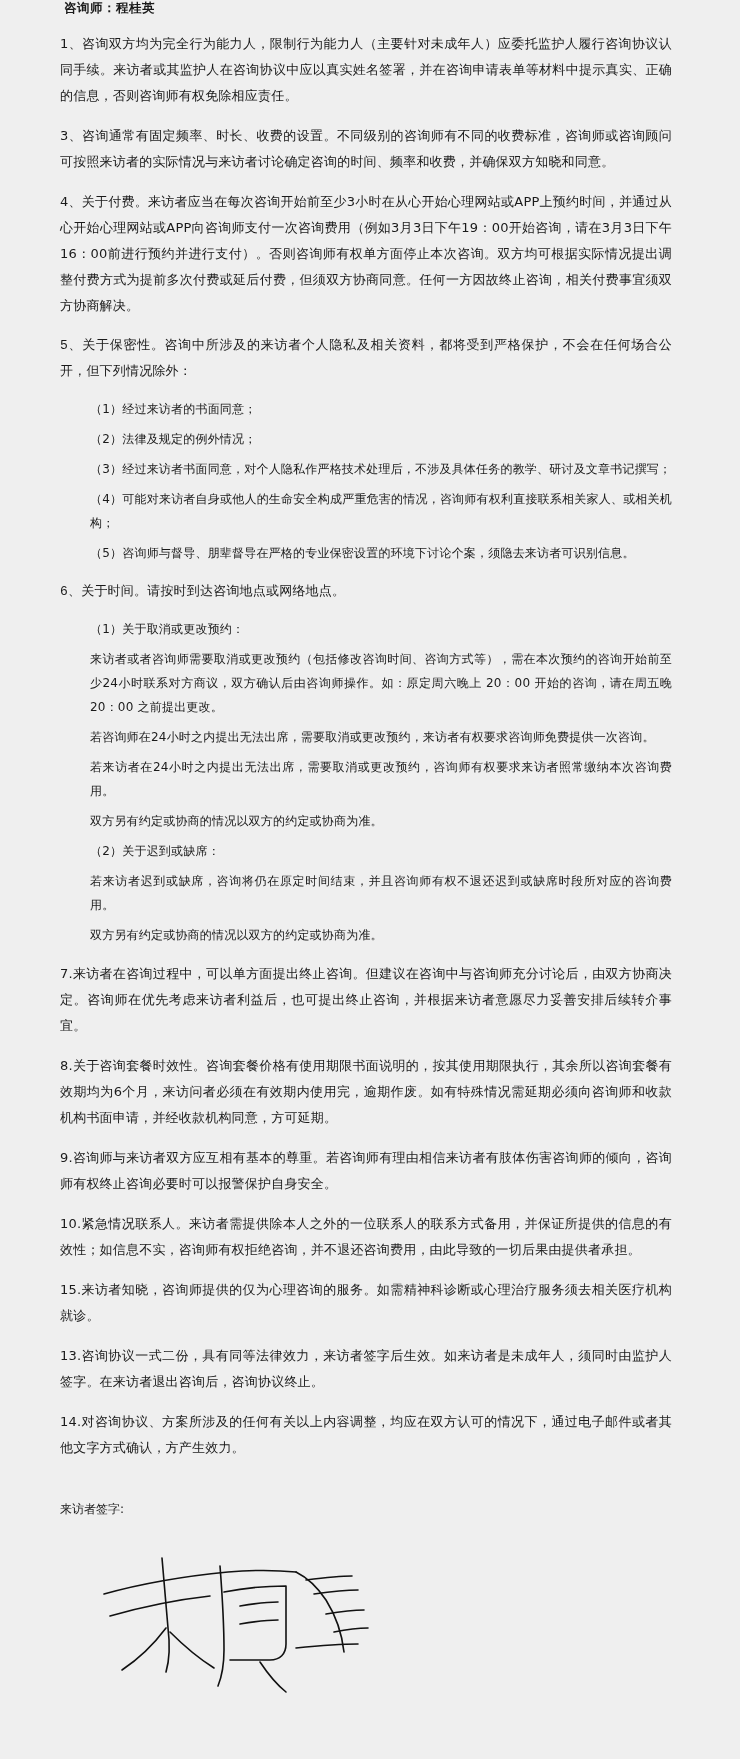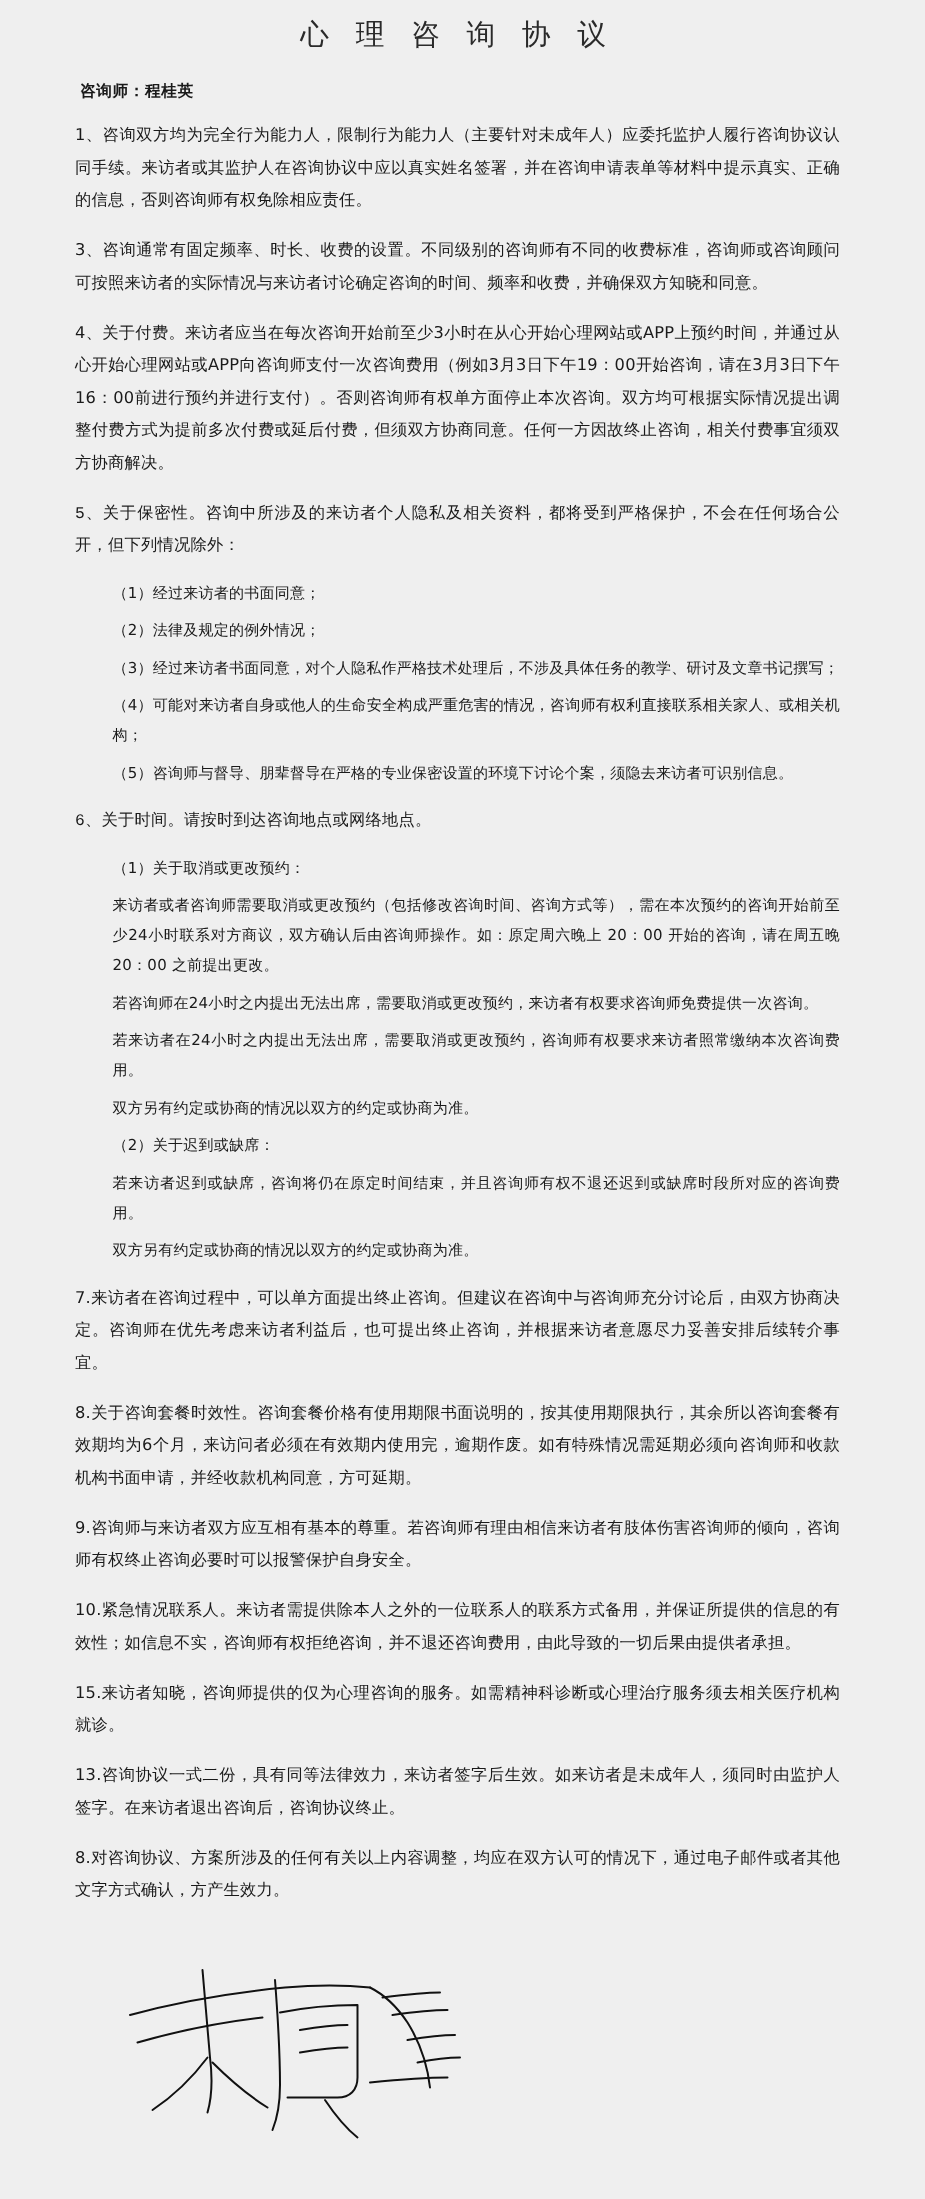--- a/index.html
+++ b/index.html
@@ -71,21 +71,20 @@
     position: absolute;
     left: 40px;
     top: 10px;
   }
 </style>
 </head>
 <body>
 
 <div class="page">
 
-  <h1 class="doc-title">心 理 咨 询 协 议</h1>
 
   <div class="party">咨询师：程桂英</div>
 
   <p class="cl">1、咨询双方均为完全行为能力人，限制行为能力人（主要针对未成年人）应委托监护人履行咨询协议认同手续。来访者或其监护人在咨询协议中应以真实姓名签署，并在咨询申请表单等材料中提示真实、正确的信息，否则咨询师有权免除相应责任。</p>
   <p class="cl">3、咨询通常有固定频率、时长、收费的设置。不同级别的咨询师有不同的收费标准，咨询师或咨询顾问可按照来访者的实际情况与来访者讨论确定咨询的时间、频率和收费，并确保双方知晓和同意。</p>
   <p class="cl">4、关于付费。来访者应当在每次咨询开始前至少3小时在从心开始心理网站或APP上预约时间，并通过从心开始心理网站或APP向咨询师支付一次咨询费用（例如3月3日下午19：00开始咨询，请在3月3日下午16：00前进行预约并进行支付）。否则咨询师有权单方面停止本次咨询。双方均可根据实际情况提出调整付费方式为提前多次付费或延后付费，但须双方协商同意。任何一方因故终止咨询，相关付费事宜须双方协商解决。</p>
   <p class="cl tight">5、关于保密性。咨询中所涉及的来访者个人隐私及相关资料，都将受到严格保护，不会在任何场合公开，但下列情况除外：</p>
 
   <div class="ind1">
     <p class="sub">（1）经过来访者的书面同意；</p>
@@ -110,22 +109,23 @@
     <p class="sub">若来访者迟到或缺席，咨询将仍在原定时间结束，并且咨询师有权不退还迟到或缺席时段所对应的咨询费用。</p>
     <p class="sub last">双方另有约定或协商的情况以双方的约定或协商为准。</p>
   </div>
 
   <p class="cl">7.来访者在咨询过程中，可以单方面提出终止咨询。但建议在咨询中与咨询师充分讨论后，由双方协商决定。咨询师在优先考虑来访者利益后，也可提出终止咨询，并根据来访者意愿尽力妥善安排后续转介事宜。</p>
   <p class="cl">8.关于咨询套餐时效性。咨询套餐价格有使用期限书面说明的，按其使用期限执行，其余所以咨询套餐有效期均为6个月，来访问者必须在有效期内使用完，逾期作废。如有特殊情况需延期必须向咨询师和收款机构书面申请，并经收款机构同意，方可延期。</p>
   <p class="cl">9.咨询师与来访者双方应互相有基本的尊重。若咨询师有理由相信来访者有肢体伤害咨询师的倾向，咨询师有权终止咨询必要时可以报警保护自身安全。</p>
   <p class="cl">10.紧急情况联系人。来访者需提供除本人之外的一位联系人的联系方式备用，并保证所提供的信息的有效性；如信息不实，咨询师有权拒绝咨询，并不退还咨询费用，由此导致的一切后果由提供者承担。</p>
   <p class="cl">15.来访者知晓，咨询师提供的仅为心理咨询的服务。如需精神科诊断或心理治疗服务须去相关医疗机构就诊。</p>
   <p class="cl">13.咨询协议一式二份，具有同等法律效力，来访者签字后生效。如来访者是未成年人，须同时由监护人签字。在来访者退出咨询后，咨询协议终止。</p>
-  <p class="cl">8.对咨询协议、方案所涉及的任何有关以上内容调整，均应在双方认可的情况下，通过电子邮件或者其他文字方式确认，方产生效力。</p>
+  <p class="cl">14.对咨询协议、方案所涉及的任何有关以上内容调整，均应在双方认可的情况下，通过电子邮件或者其他文字方式确认，方产生效力。</p>
 
+  <p class="sig-label">来访者签字:</p>
 
   <div class="sig-area">
     <svg width="280" height="170" viewBox="0 0 280 170">
       <g fill="none" stroke="#111111" stroke-width="1.6" stroke-linecap="round" stroke-linejoin="round">
         <path d="M4 62 C40 52 86 44 128 40 C152 38 176 38 196 40"></path>
         <path d="M10 84 C38 76 74 68 110 64"></path>
         <path d="M62 26 C64 48 66 74 68 96 C70 112 70 126 66 140"></path>
         <path d="M66 96 C54 112 40 126 22 138"></path>
         <path d="M70 100 C84 114 98 126 114 136"></path>
         <path d="M120 34 C122 60 124 90 124 118 C124 132 122 144 118 154"></path>

